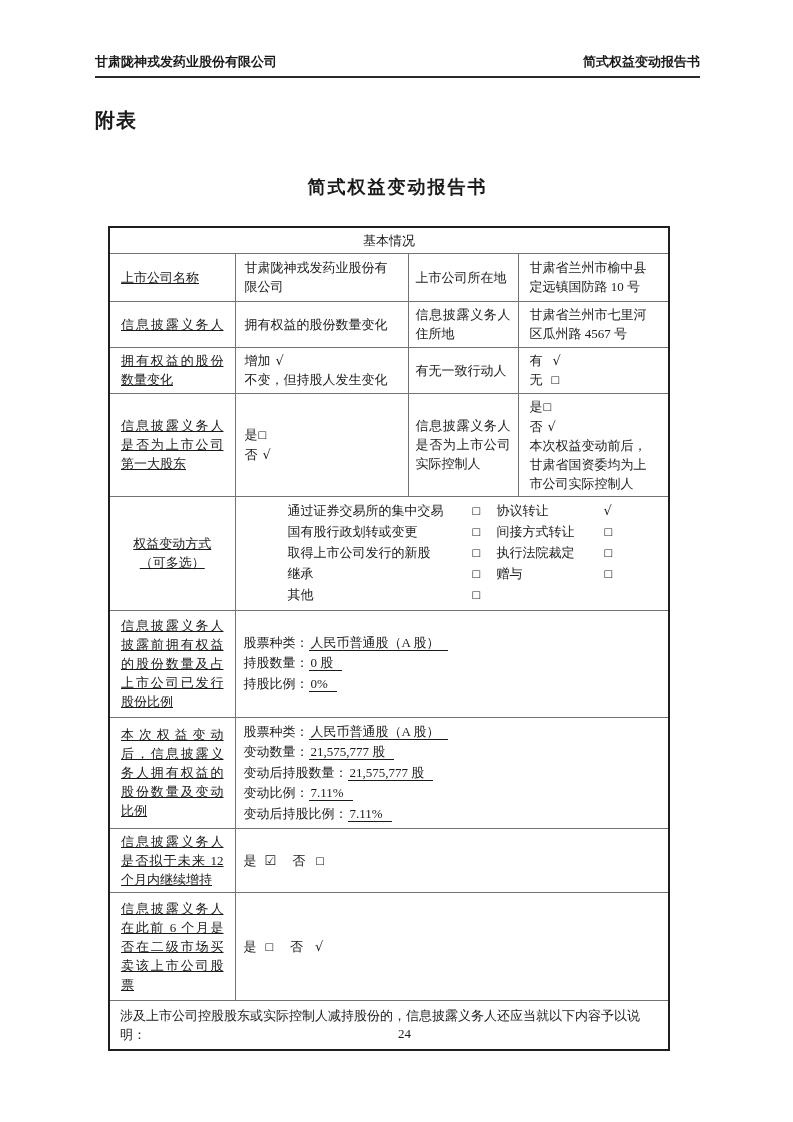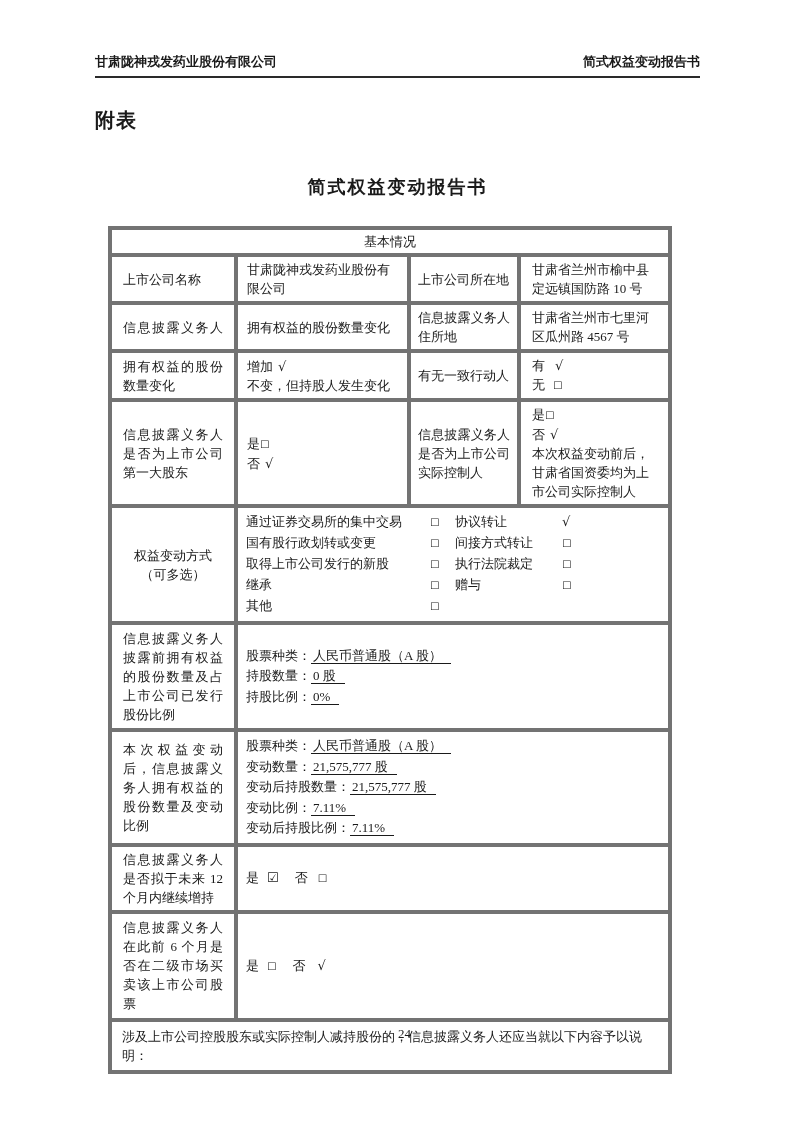--- a/index.html
+++ b/index.html
@@ -43,25 +43,25 @@
   table.tbl {
     margin-top: 27px;
     margin-left: 13px;
     width: 560px;
     table-layout: fixed;
     border-collapse: collapse;
     border: 2px solid #1f1f1f;
     font-size: 13px;
   }
   .tbl td {
-    border: 4px solid #737373;
+    border: 1px solid #737373;
     vertical-align: middle;
     line-height: 19px;
   }
-  .c1 { padding: 3px 11px; }
+  .c1 { padding: 3px 11px; text-decoration: underline; }
   .c2 { padding: 3px 9px;  }
   .c3 { padding: 3px 7px;  }
   .c4 { padding: 3px 11px; }
   .cm { padding: 4px 8px;  }
   .sec { text-align: center; height: 26px; padding: 2px; }
   .jst { text-align: justify; text-justify: inter-character; }
   .dist { text-align: justify; text-align-last: justify; text-justify: inter-character; }
   .ctr { text-align: center; }
 
   tr.h48  { height: 48px; }
@@ -81,21 +81,21 @@
   .ck  { font-family: "DejaVu Sans", sans-serif; font-size: 13px; }
   .ckb { font-family: "DejaVu Sans", sans-serif; font-size: 13px; }
   .ml5  { margin-left: 5px; }
   .ml8  { margin-left: 8px; }
   .ml10 { margin-left: 10px; }
   .ml12 { margin-left: 12px; }
   .ml16 { margin-left: 16px; }
 
   
   .mrow { display: flex; align-items: baseline; line-height: 20px; }
-  .mL { width: 184px; }
+  .mL { width: 184px; margin-left: 44px; }
   .mB { width: 25px; }
   .mR { width: 107px; }
 
   
   .fline { line-height: 20.5px; }
   .uv { border-bottom: 1px solid #1a1a1a; padding: 0 9px 0 2px; }
 
   .note-cell { padding: 5px 10px; line-height: 20px; vertical-align: middle; }
 
   .pagenum {

